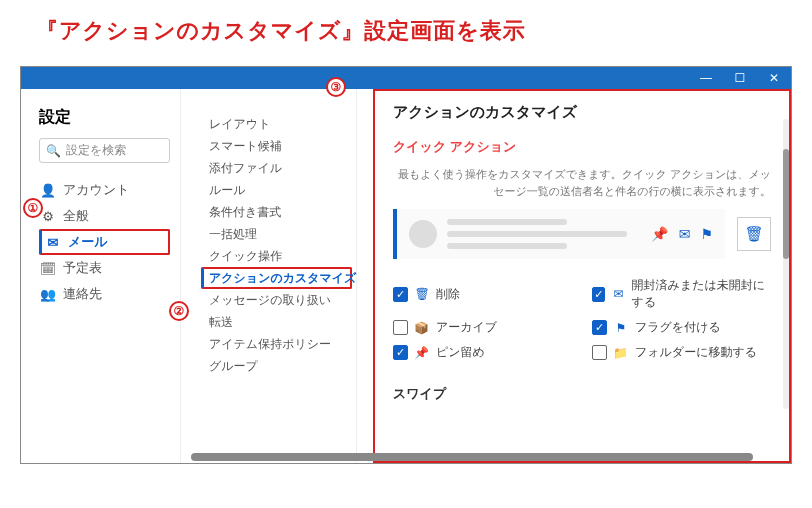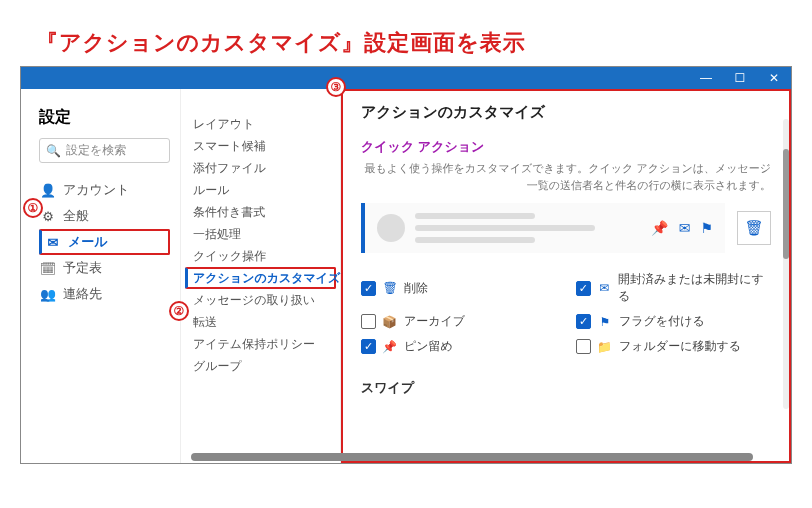--- a/index.html
+++ b/index.html
@@ -7,21 +7,21 @@
       font-family: "Meiryo", "Yu Gothic", sans-serif;
       font-size: 13px;
       background: #fff;
       width: 812px;
       height: 508px;
       position: relative;
       overflow: hidden;
     }
     .annotation-title {
       position: absolute;
-      top: 28px;
+      top: 16px;
       left: 36px;
       color: #d82020;
       font-size: 22px;
       font-weight: bold;
       letter-spacing: 1px;
       z-index: 100;
     }
     .window {
       position: absolute;
       top: 66px;
@@ -46,20 +46,21 @@
       height: 22px;
       display: flex;
       align-items: center;
       justify-content: center;
       font-size: 12px;
     }
     .body {
       display: flex;
       flex: 1;
       min-height: 0;
+      gap: 16px;
     }
     .col-left {
       width: 160px;
       padding: 18px 10px 10px 18px;
       border-right: 1px solid #eee;
     }
     .col-left h2 {
       font-size: 16px;
       font-weight: bold;
       margin-bottom: 10px;
@@ -125,22 +126,22 @@
     }
     .col-right h3 {
       font-size: 15px;
       font-weight: bold;
       color: #222;
       margin-bottom: 16px;
     }
     .section-title {
       font-size: 13px;
       font-weight: bold;
-      color: #a21caf;
-      margin-bottom: 4px;
+      color: #ef4444;
+      margin-bottom: 10px;
     }
     .section-desc {
       font-size: 11px;
       color: #777;
       margin-bottom: 10px;
       line-height: 1.5;
       text-align: right;
     }
     .preview-row {
       display: flex;

